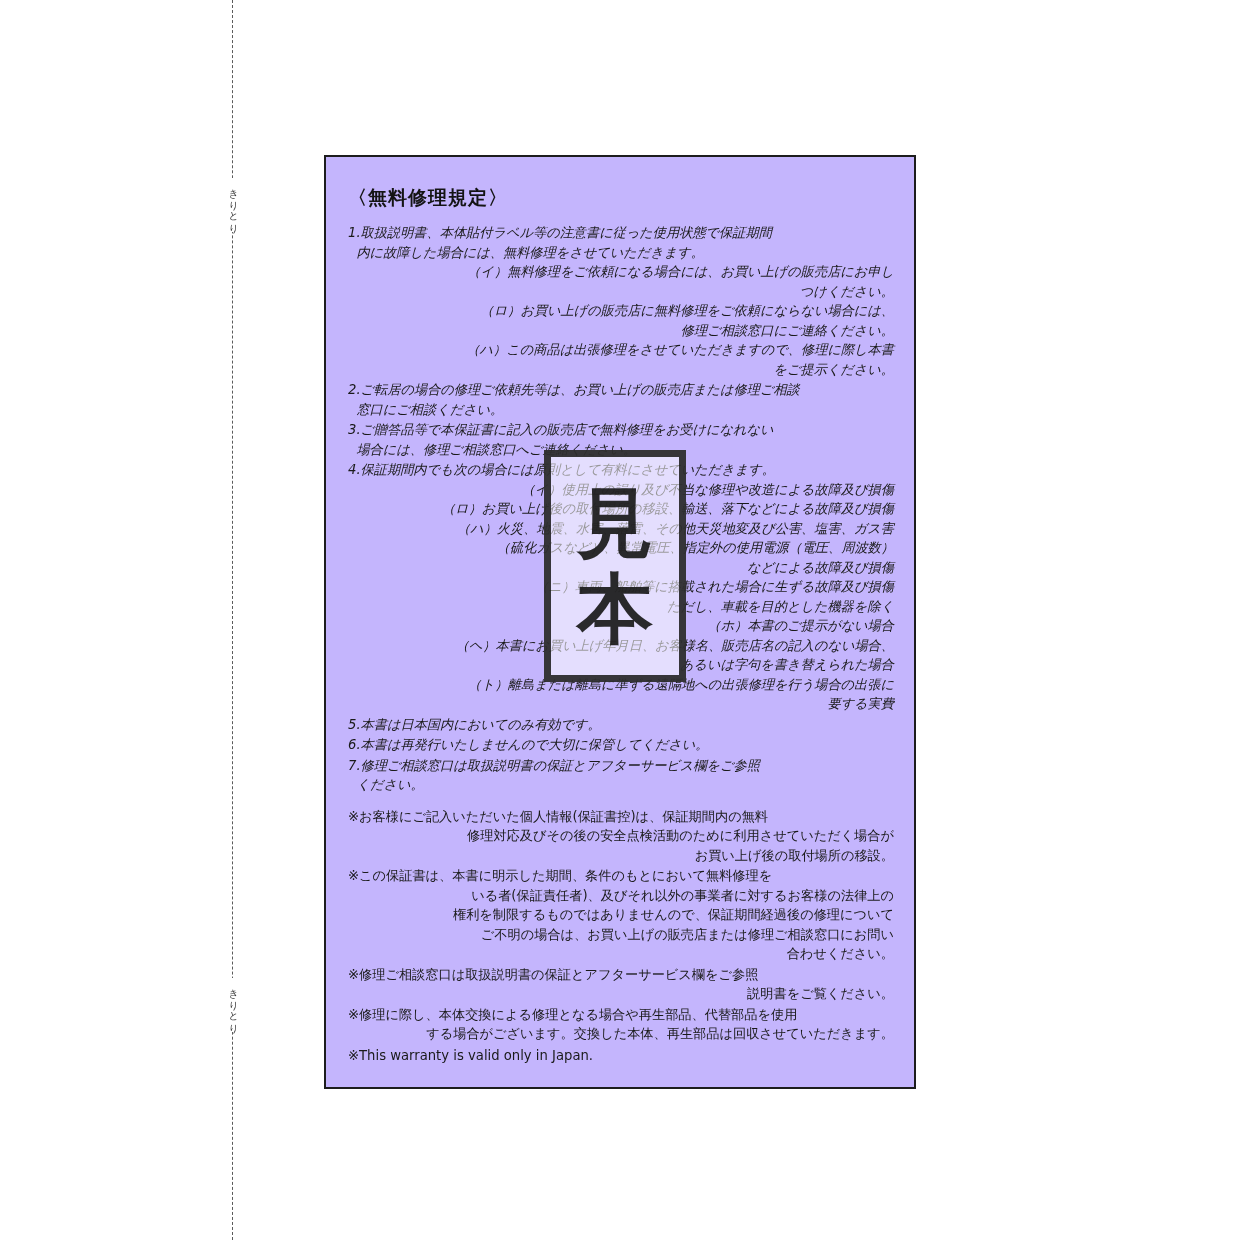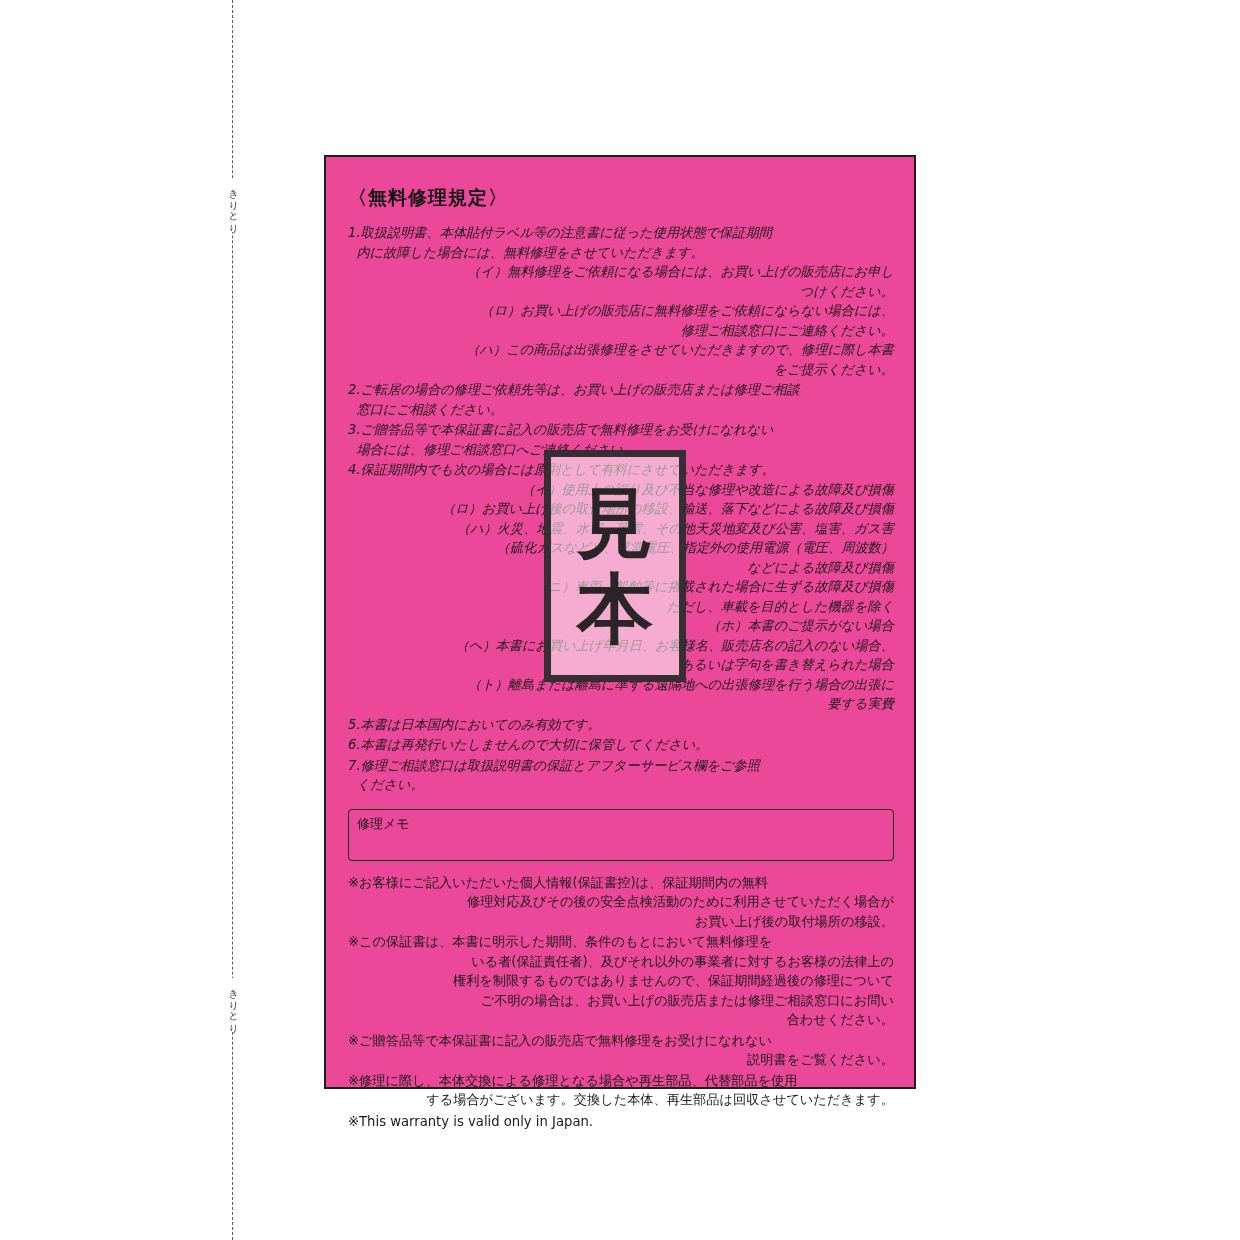--- a/index.html
+++ b/index.html
@@ -43,21 +43,21 @@
   .cut-label.bottom { top: 978px; }
 
   
   .card {
     position: absolute;
     left: 324px;
     top: 155px;
     width: 592px;
     height: 934px;
     border: 2px solid #1d1d1d;
-    background: #ec4899;
+    background: #c4b5fd;
     box-sizing: border-box;
   }
   .card-inner {
     position: absolute;
     left: 22px;
     right: 20px;
     top: 28px;
   }
 
   .doc-title {
@@ -223,42 +223,39 @@
         <span class="clause-line">6.本書は再発行いたしませんので大切に保管してください。</span>
       </li>
 
       <li>
         <span class="clause-line">7.修理ご相談窓口は取扱説明書の保証とアフターサービス欄をご参照</span>
         <span class="clause-line">  ください。</span>
       </li>
 
     </ol>
 
-    <div class="memo-box">
-      <span>修理メモ</span>
-    </div>
 
     <div class="notes">
 
       <div class="note">
         <span class="lead">※お客様にご記入いただいた個人情報(保証書控)は、保証期間内の無料</span>
         <span class="cont">修理対応及びその後の安全点検活動のために利用させていただく場合が</span>
         <span class="cont">お買い上げ後の取付場所の移設。</span>
       </div>
 
       <div class="note">
         <span class="lead">※この保証書は、本書に明示した期間、条件のもとにおいて無料修理を</span>
         <span class="cont">いる者(保証責任者)、及びそれ以外の事業者に対するお客様の法律上の</span>
         <span class="cont">権利を制限するものではありませんので、保証期間経過後の修理について</span>
         <span class="cont">ご不明の場合は、お買い上げの販売店または修理ご相談窓口にお問い</span>
         <span class="cont">合わせください。</span>
       </div>
 
       <div class="note">
-        <span class="lead">※ご贈答品等で本保証書に記入の販売店で無料修理をお受けになれない</span>
+        <span class="lead">※修理ご相談窓口は取扱説明書の保証とアフターサービス欄をご参照</span>
         <span class="cont">説明書をご覧ください。</span>
       </div>
 
       <div class="note">
         <span class="lead">※修理に際し、本体交換による修理となる場合や再生部品、代替部品を使用</span>
         <span class="cont">する場合がございます。交換した本体、再生部品は回収させていただきます。</span>
       </div>
 
       <div class="note en-note">※This warranty is valid only in Japan.</div>
 

